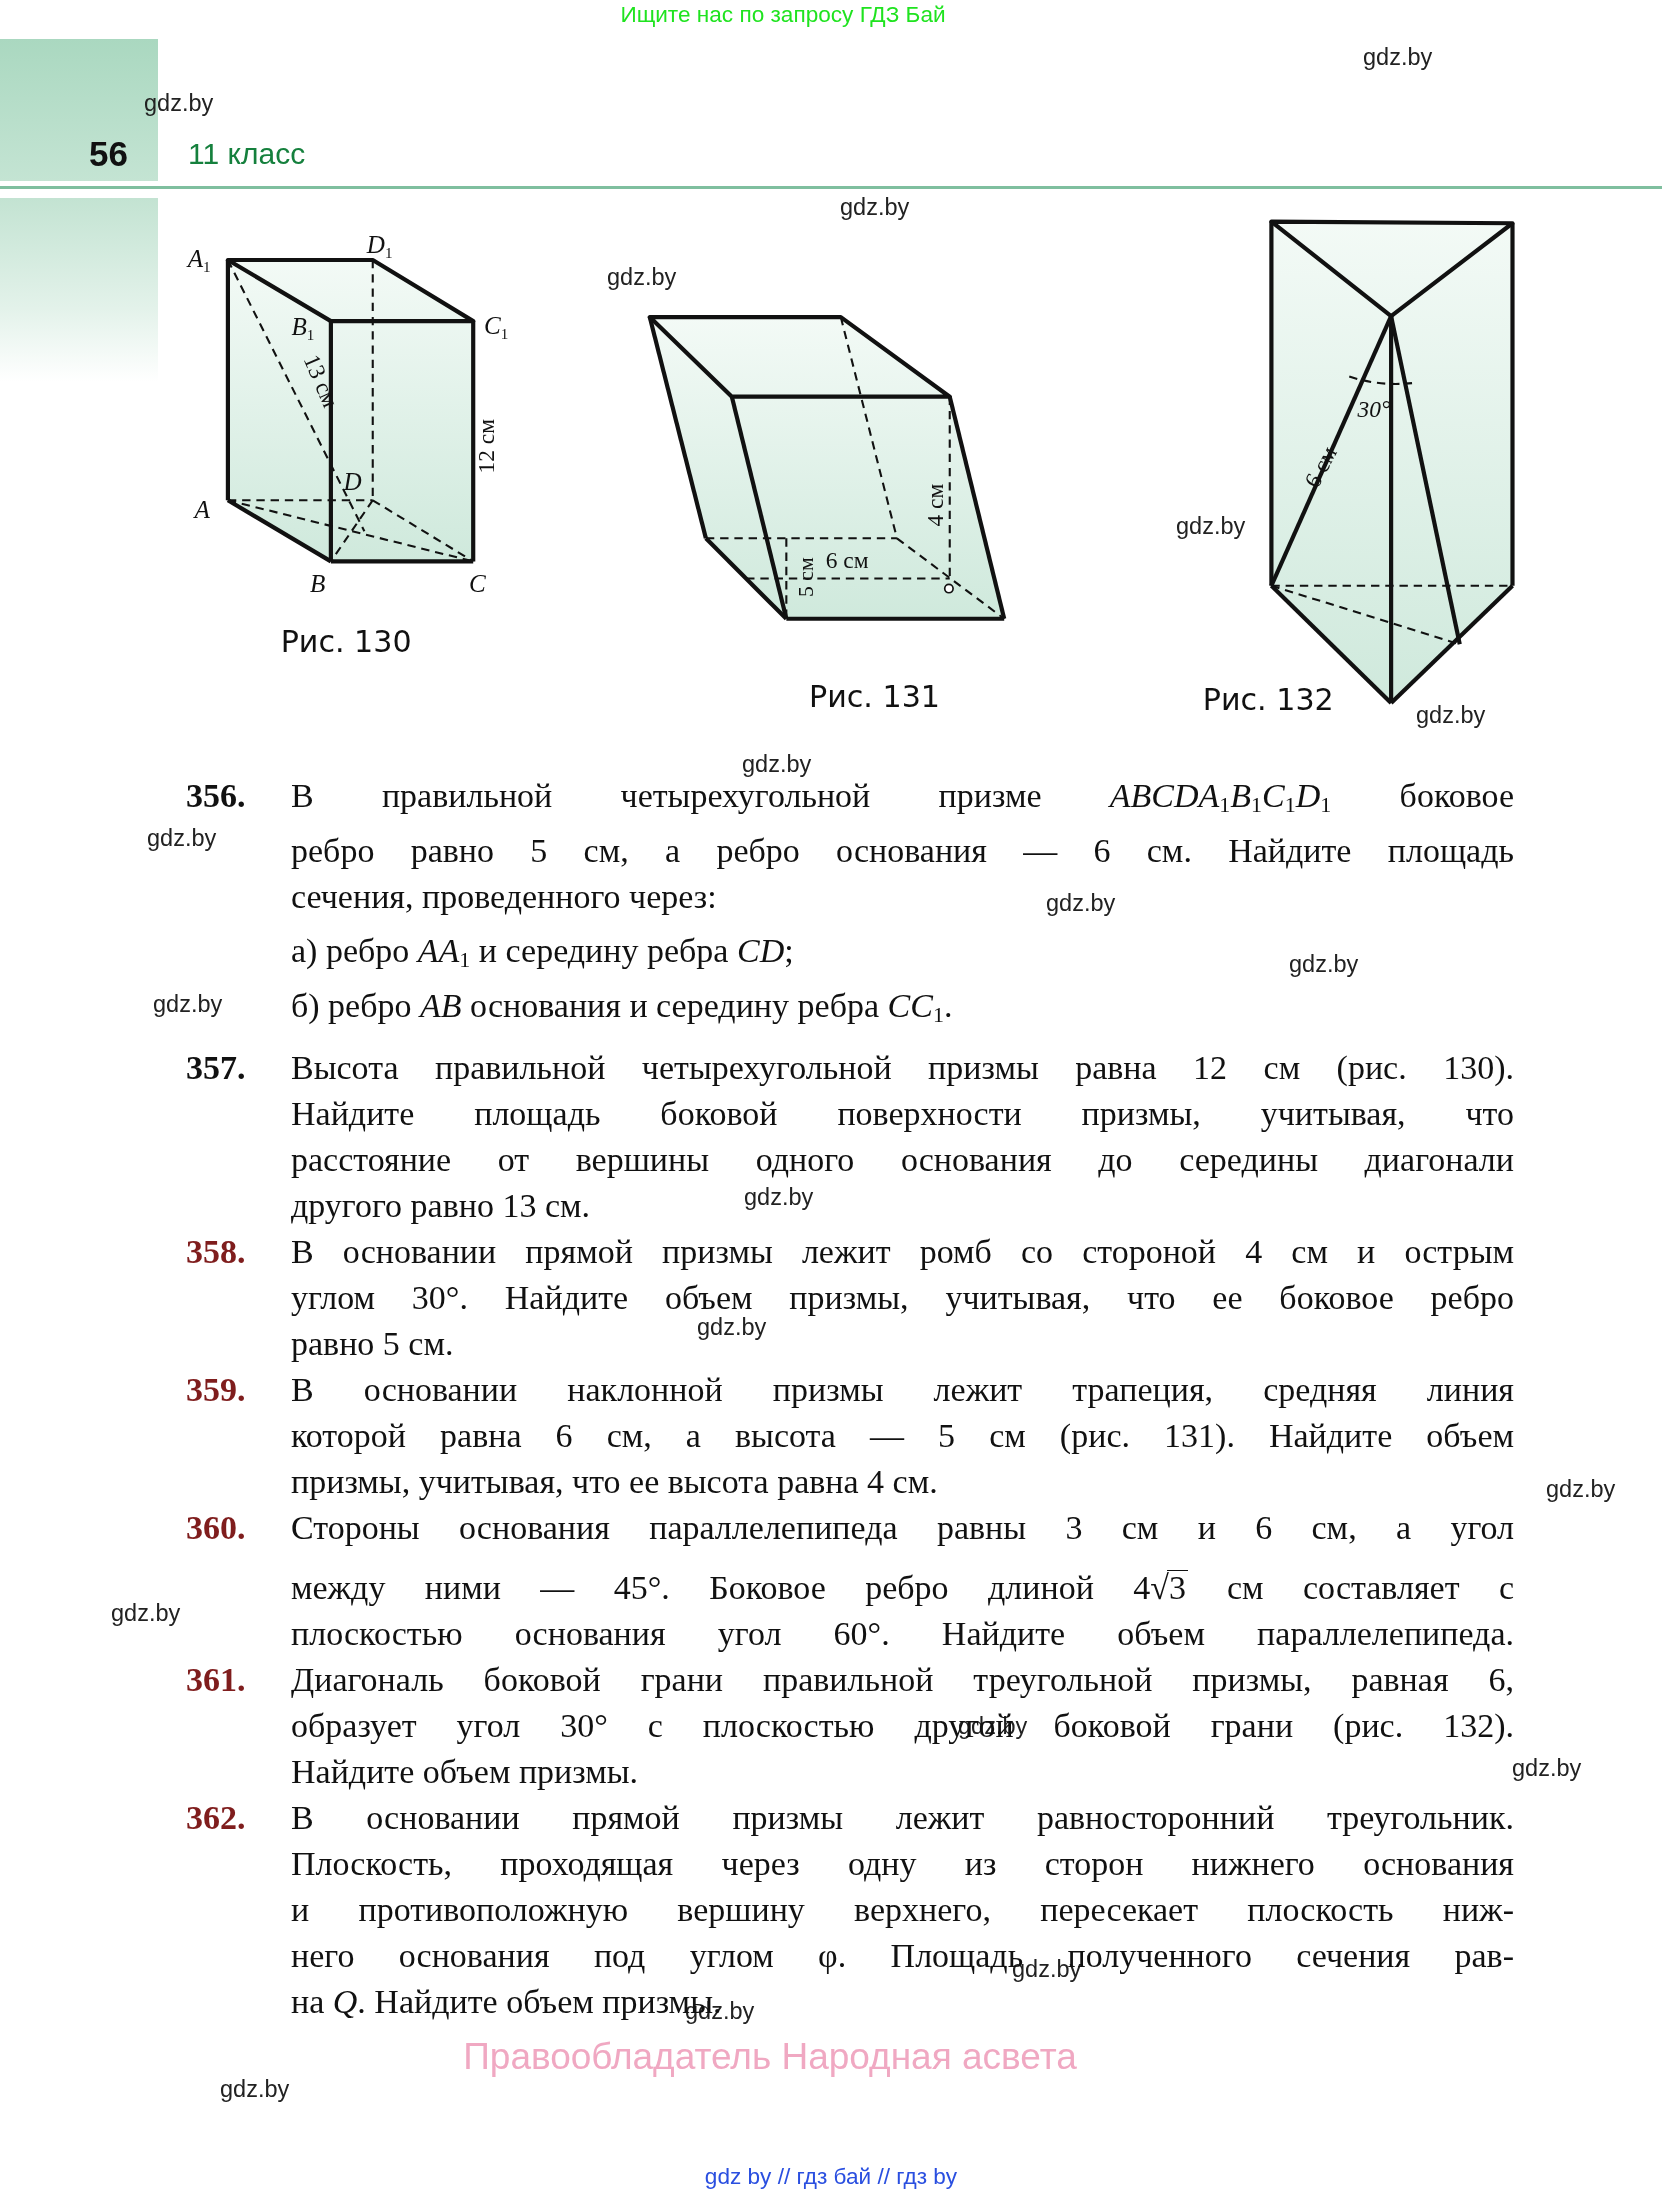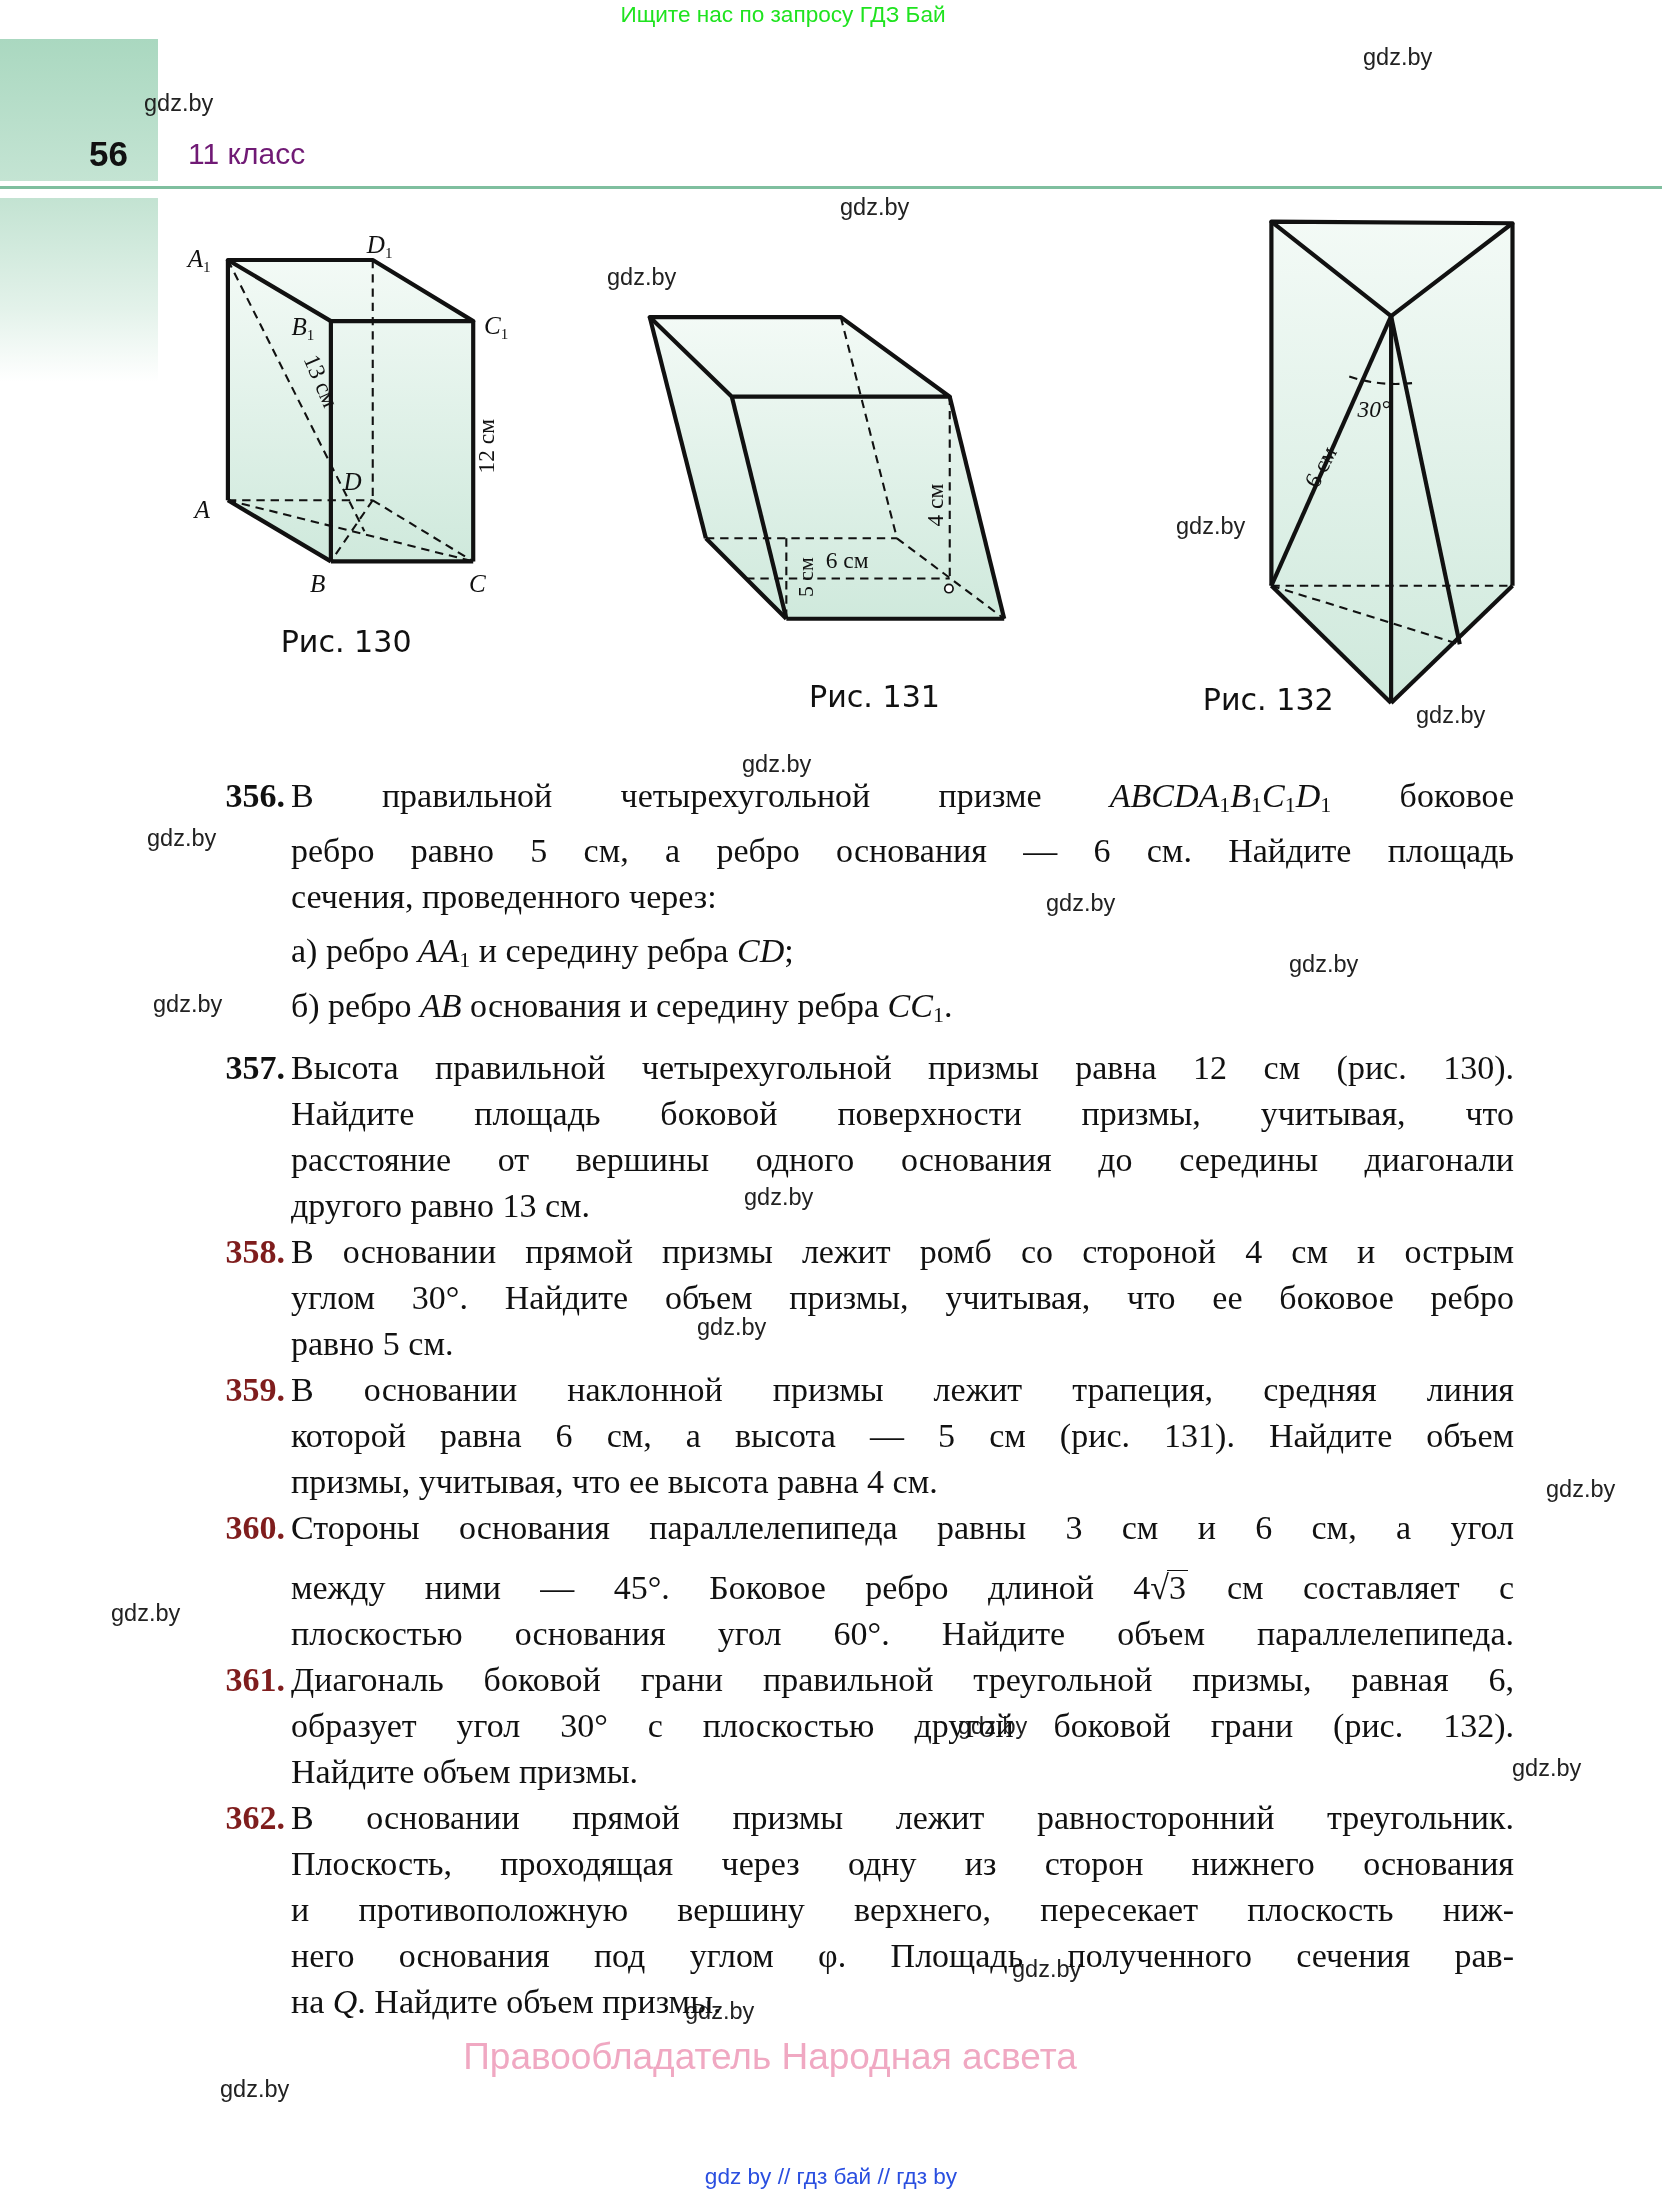--- a/index.html
+++ b/index.html
@@ -9,29 +9,29 @@
   .top-banner { left: 0; width: 1566px; top: 1.7px; text-align: center;
                 font-family: "Liberation Sans", sans-serif; font-size: 22.6px; color: #1fe31f; }
   .band1 { left: 0; top: 39px; width: 158px; height: 142px;
            background: linear-gradient(#aad8c0, #c4e4d3); }
   .band2 { left: 0; top: 198px; width: 158px; height: 184px;
            background: linear-gradient(#c3e3d2, #e3f2ea 60%, #ffffff); }
   .divider { left: 0; top: 186px; width: 1662px; height: 3.4px; background: #7fbf9f; }
   .page-num { left: 89px; top: 134px; font-family: "Liberation Sans", sans-serif;
               font-weight: bold; font-size: 35px; color: #111; }
   .grade { left: 188px; top: 137px; font-family: "Liberation Sans", sans-serif;
-           font-size: 30px; color: #701a75; }
+           font-size: 30px; color: #15803d; }
   .wm { font-family: "Liberation Sans", sans-serif; font-size: 23.5px; color: #222; }
   .figure svg { display: block; }
   .caption { font-family: "DejaVu Sans", sans-serif; font-size: 36px; color: #111; }
   .problems { left: 186px; top: 773px; width: 1328px; }
   .problem { position: relative; padding-left: 105px; font-size: 34px; line-height: 46px;
              text-align: justify; }
   .problem .num { position: absolute; left: 0; top: 0; font-weight: bold; width: 99px;
-                  text-align: right; }
+                  text-align: left; }
   .num.black { color: #111; }
   .num.blue { color: #7f1d1d; }
   .problem .line { display: block; text-align: justify; text-align-last: justify; }
   .problem .line.last { text-align-last: left; }
   .sub { font-size: 22px; vertical-align: -5px; }
   i { font-style: italic; }
   .rights { left: 0; width: 1540px; top: 2036px; text-align: center;
             font-family: "Liberation Sans", sans-serif; font-size: 37px; color: #f0a8c2; }
   .footer-links { left: 0; width: 1662px; top: 2164px; text-align: center;
                   font-family: "Liberation Sans", sans-serif; font-size: 22.6px; color: #2a4fe0; }

